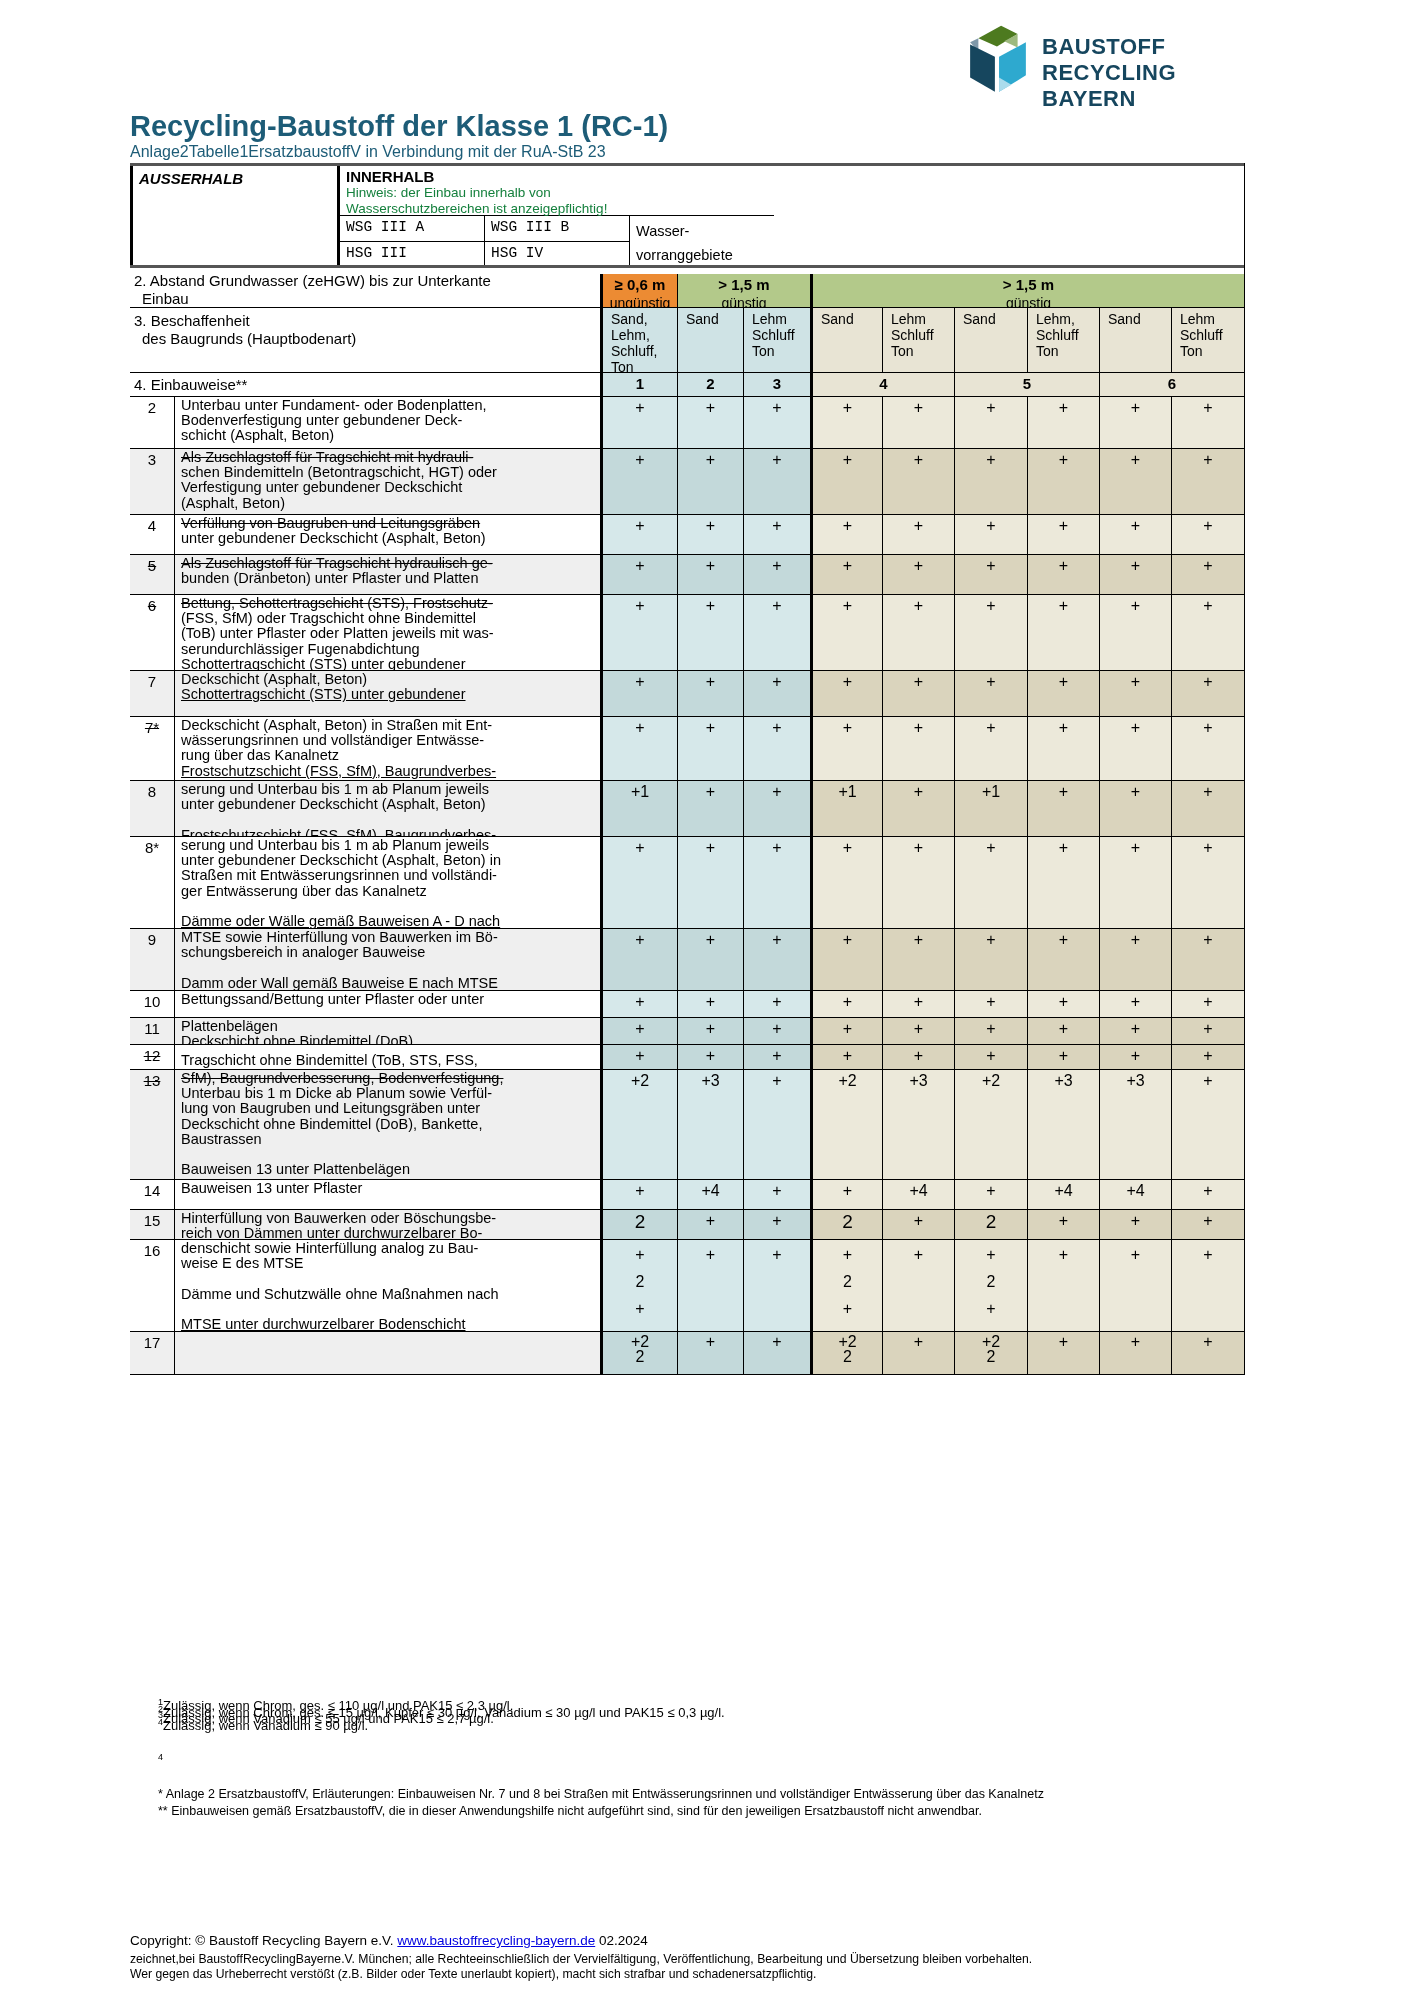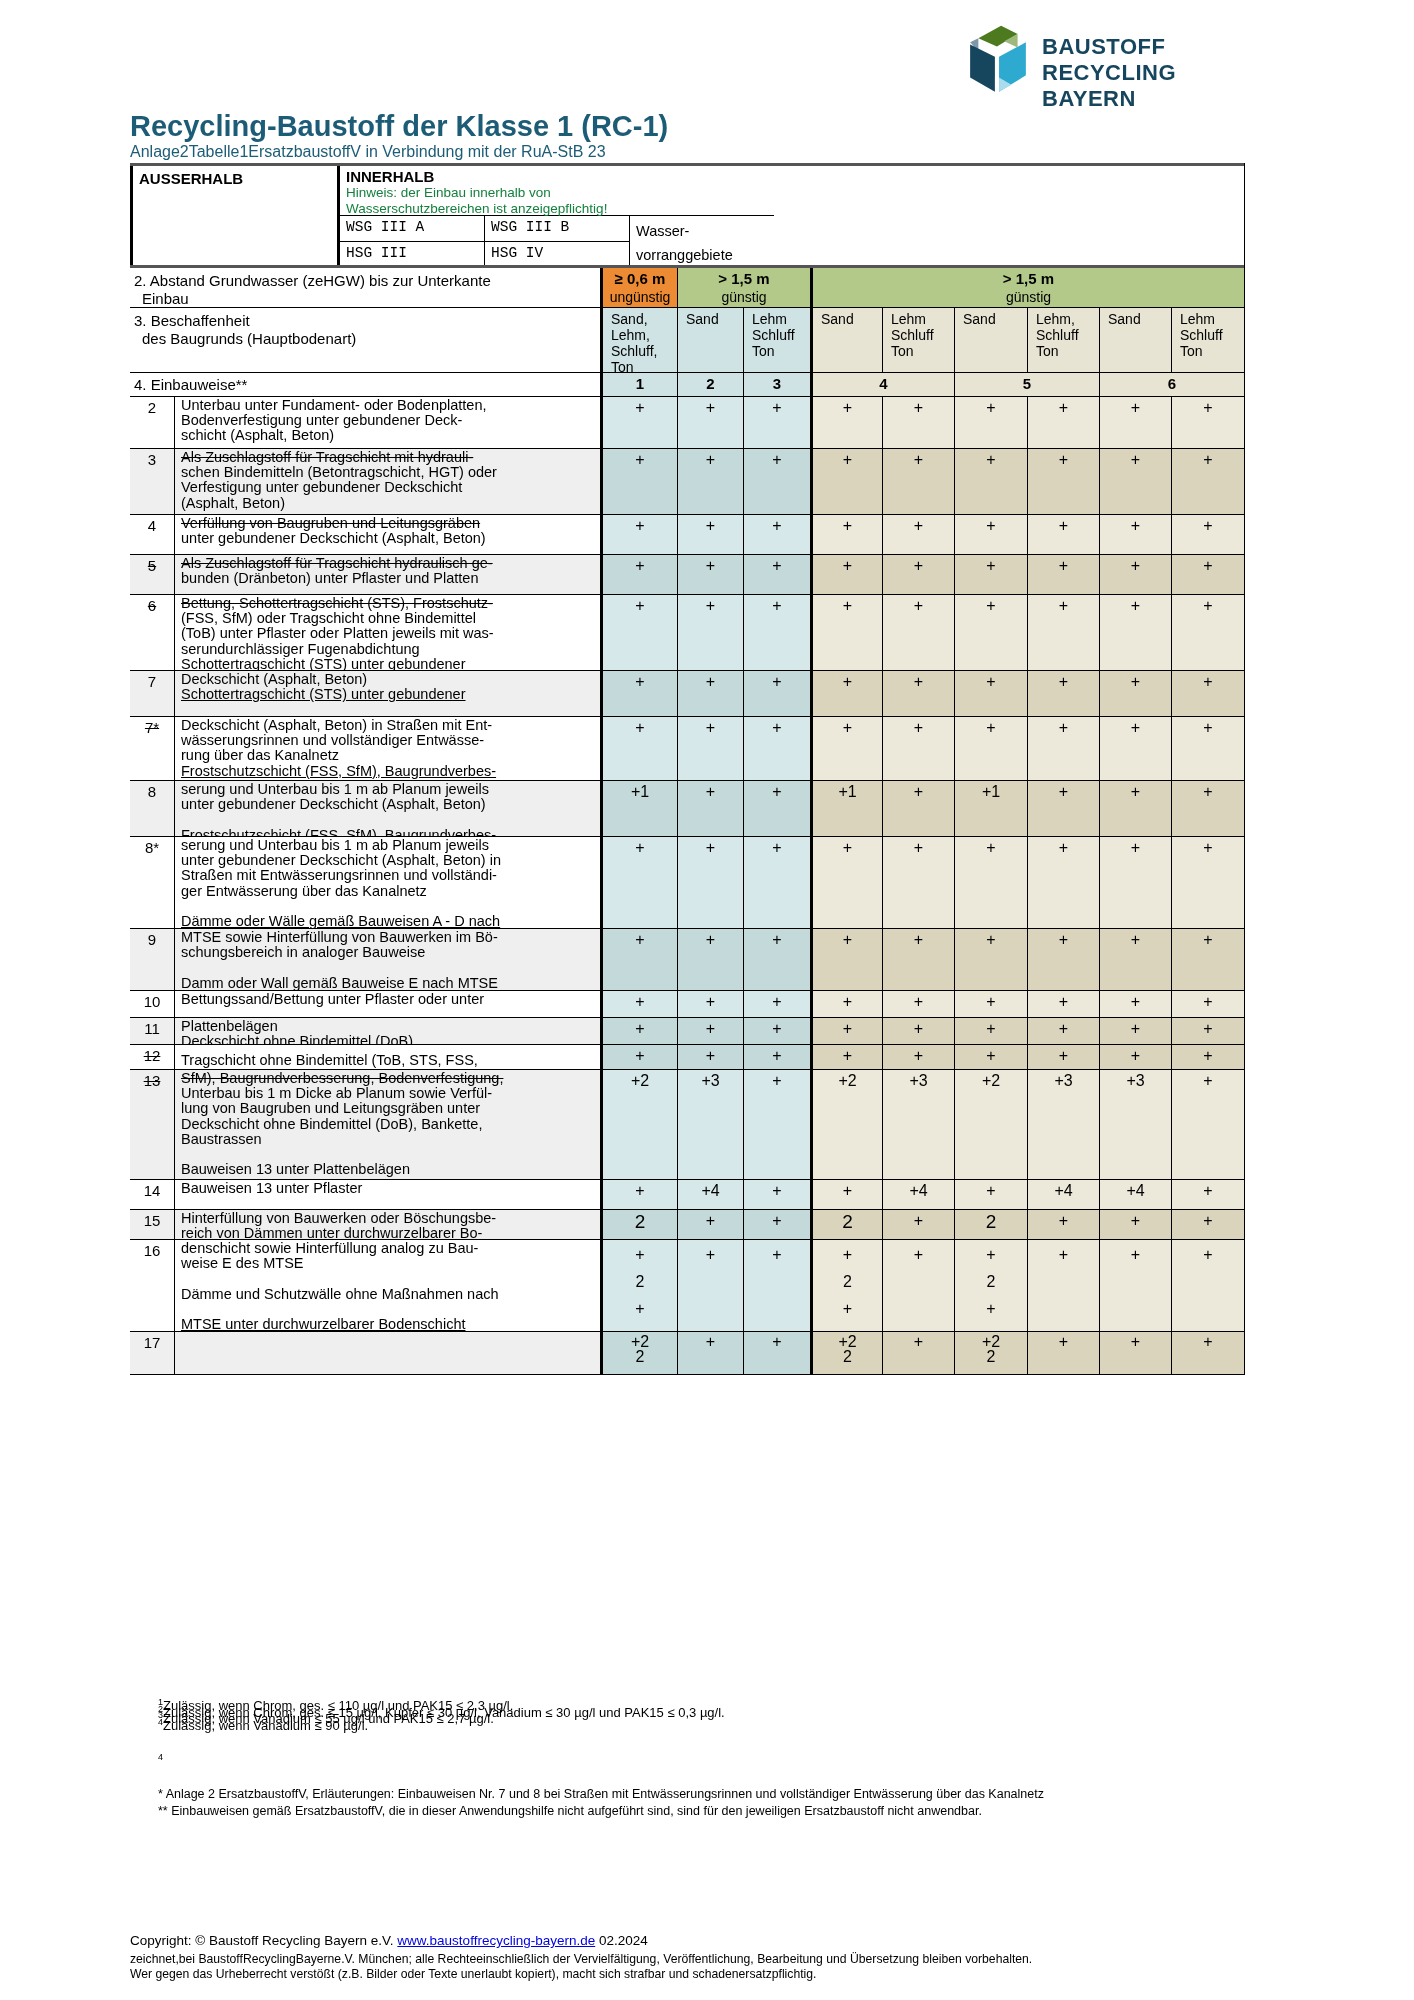--- a/index.html
+++ b/index.html
@@ -22,36 +22,36 @@
   .hrow,.brow{display:flex;width:1114px;box-sizing:border-box;}
   .hrow *,.brow *{box-sizing:border-box;}
 
   .cell{overflow:hidden;}
   .thickL{border-left:3px solid #000;}
   .thinL{border-left:1px solid #000;}
 
   
   #blk1{border-top:3px solid #555;height:102px;}
   .desc-h{width:470px;padding:4px 6px 0 4px;font-size:15px;line-height:18px;}
-  #ausserhalb-cell{width:210px;padding:4px 6px;font-weight:bold;font-size:15px;}
+  #ausserhalb-cell{width:210px;padding:4px 6px;font-weight:bold;font-size:15px;font-style:italic;}
   #innerhalb-box{width:434px;}
   #inner-top{height:50px;border-bottom:1px solid #000;padding:2px 6px;}
   #inner-top .b{font-weight:bold;font-size:15px;}
   .hinweis{color:#15803d;font-size:13.5px;line-height:16px;}
   #inner-sub{display:flex;height:52px;}
   .sub-col{width:144px;display:flex;flex-direction:column;}
   .sub-col + .sub-col{border-left:1px solid #000;width:145px;}
   .sub-cell{height:26px;padding:3px 6px;font-size:14.5px;font-family:Liberation Mono, monospace;}
   .sub-cell.bb{border-bottom:1px solid #000;}
   #wasser-cell{padding:3px 6px;font-size:14.5px;line-height:24px;}
 
   
   #blk2{border-top:3px solid #555;height:42px;}
   .band{display:flex;flex-direction:column;align-items:center;padding-top:2px;
-        font-size:14px;line-height:18px;}
+        font-size:14px;line-height:18px;margin-top:6px;}
   .band .v{font-weight:bold;font-size:15px;}
   .orange{background:#ec8b33;}
   .green{background:#b3c98a;}
 
   
   #blk3{border-top:1px solid #000;height:65px;}
   .soil{font-size:14px;line-height:16px;padding:3px 2px 0 8px;white-space:pre-line;}
   .hblue{background:#cfe3e5;}
   .hbeige{background:#e8e4d4;}
 

